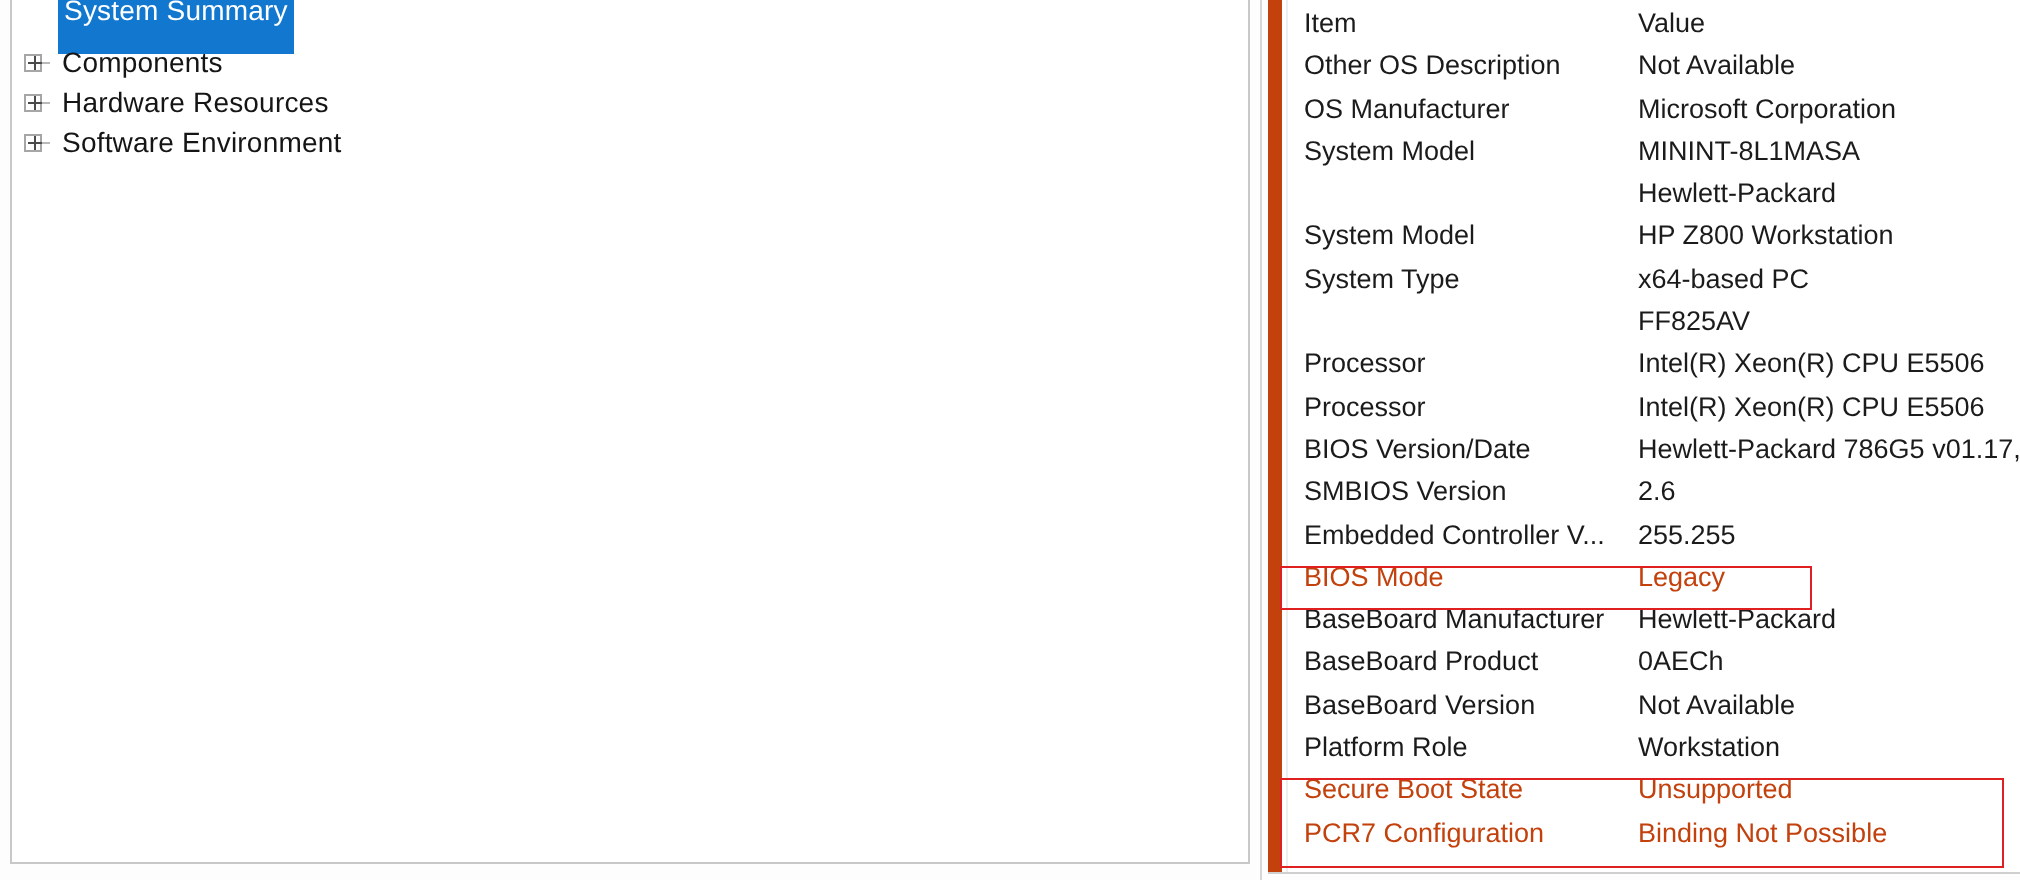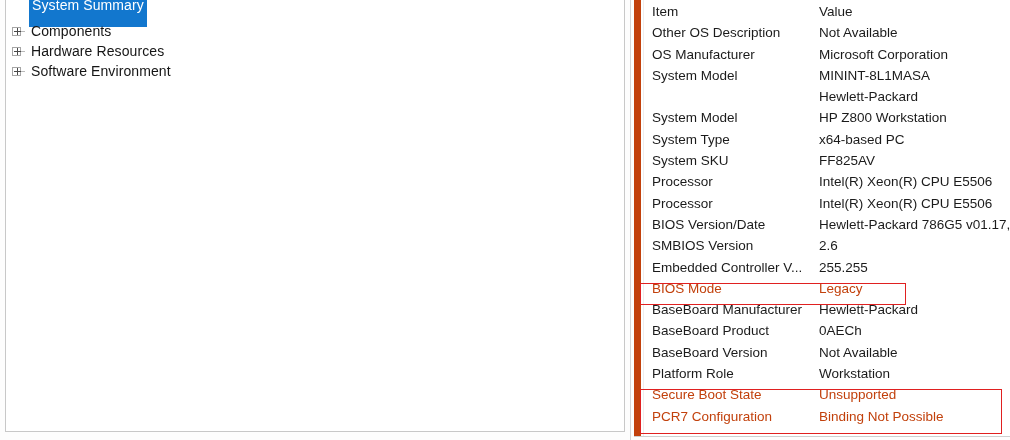--- a/index.html
+++ b/index.html
@@ -213,21 +213,20 @@
         </div>
         <div class="row">
           <div class="cell-item">System Model</div>
           <div class="cell-value">HP Z800 Workstation</div>
         </div>
         <div class="row">
           <div class="cell-item">System Type</div>
           <div class="cell-value">x64-based PC</div>
         </div>
         <div class="row">
-          <div class="cell-item">System SKU</div>
           <div class="cell-value">FF825AV</div>
         </div>
         <div class="row">
           <div class="cell-item">Processor</div>
           <div class="cell-value">Intel(R) Xeon(R) CPU           E5506</div>
         </div>
         <div class="row">
           <div class="cell-item">Processor</div>
           <div class="cell-value">Intel(R) Xeon(R) CPU           E5506</div>
         </div>

